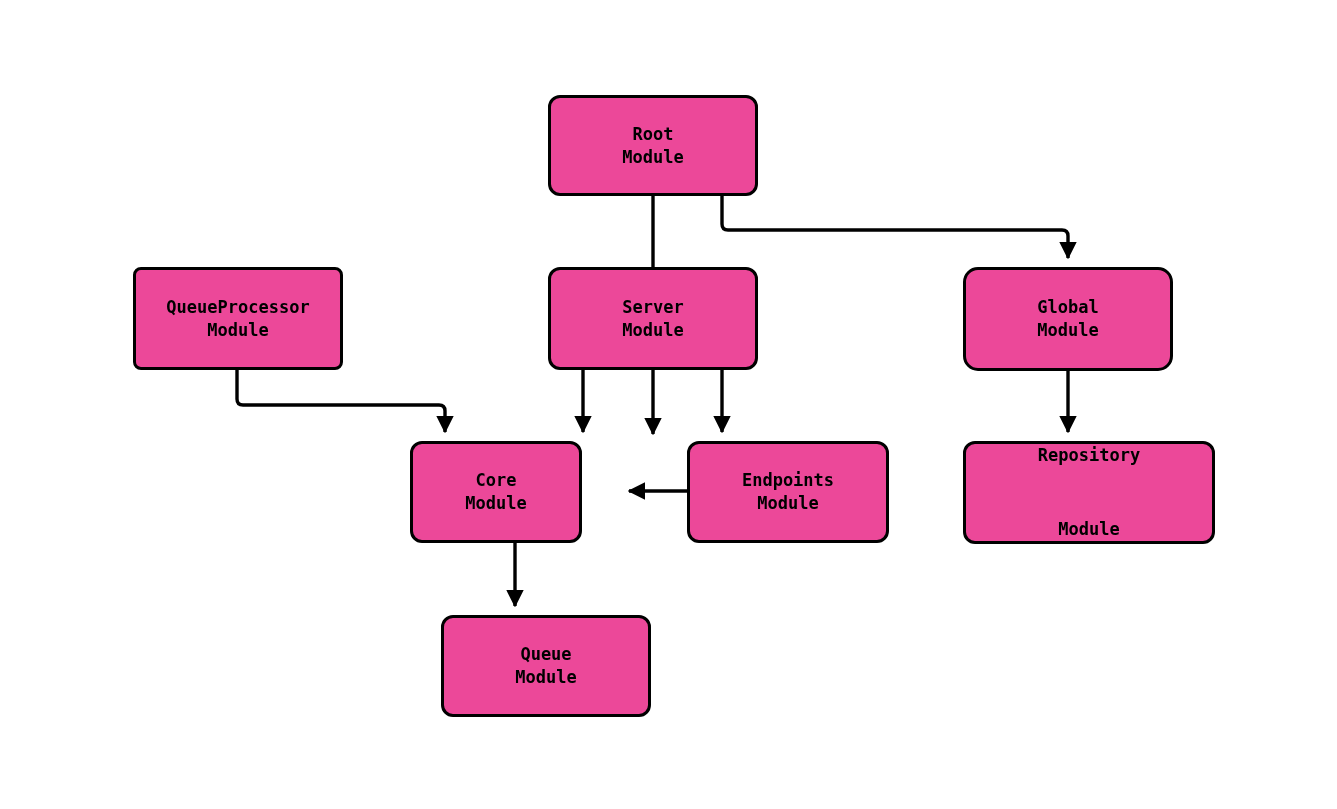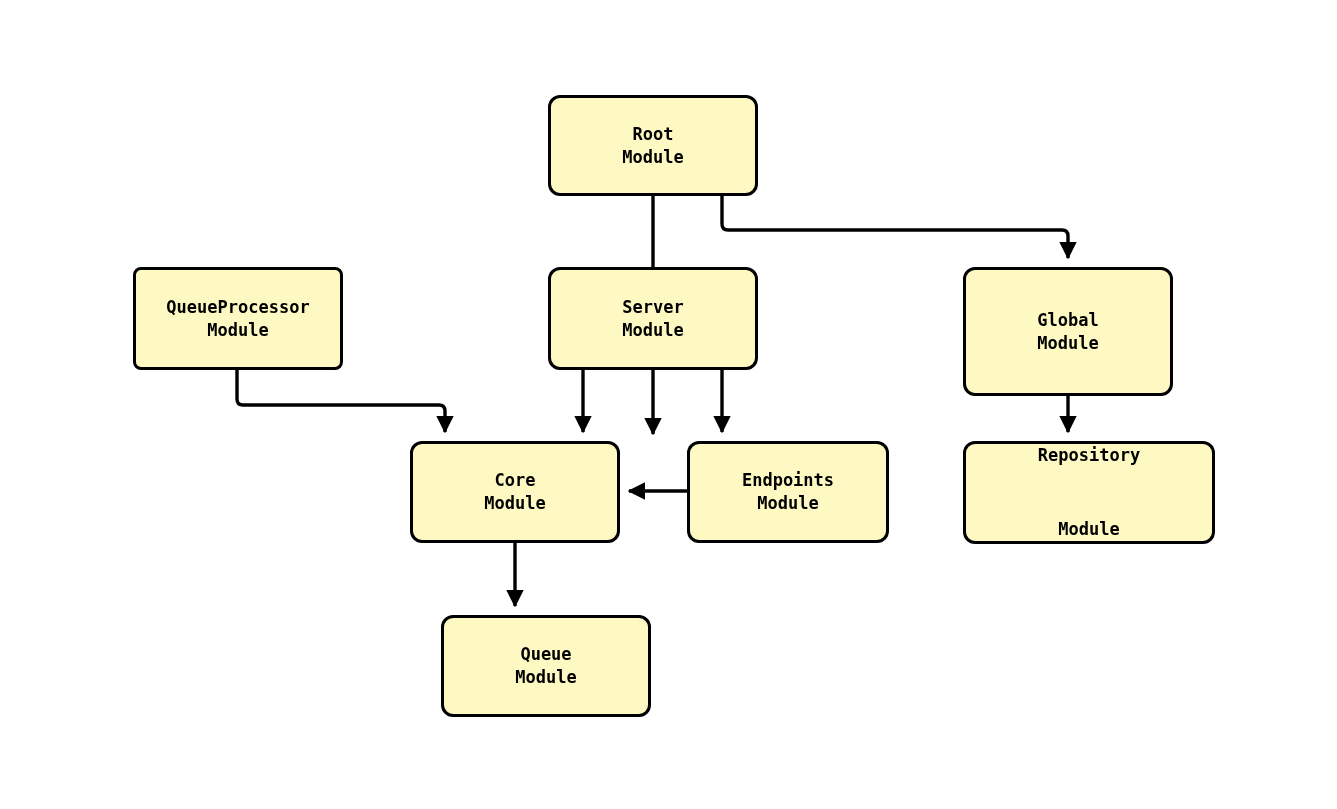--- a/index.html
+++ b/index.html
@@ -22,21 +22,21 @@
     left: 0;
     top: 0;
     width: 1337px;
     height: 809px;
   }
   .node {
     position: absolute;
     box-sizing: border-box;
     border: 3px solid #000000;
     border-radius: 12px;
-    background: #fef9c3;
+    background: #ec4899;
     display: flex;
     flex-direction: column;
     align-items: center;
     justify-content: center;
     z-index: 2;
   }
   .node-line {
     font-family: "DejaVu Sans Mono", "Liberation Mono", monospace;
     font-size: 17px;
     font-weight: 700;
@@ -84,26 +84,26 @@
   <div class="node" style="left: 133px; top: 267px; width: 210px; height: 103px; border-radius: 8px;">
     <span class="node-line">QueueProcessor</span>
     <span class="node-line">Module</span>
   </div>
 
   <div class="node" style="left: 548px; top: 267px; width: 210px; height: 103px;">
     <span class="node-line">Server</span>
     <span class="node-line">Module</span>
   </div>
 
-  <div class="node" style="left: 963px; top: 267px; width: 210px; height: 129px;">
+  <div class="node" style="left: 963px; top: 267px; width: 210px; height: 104px; border-radius: 15px;">
     <span class="node-line">Global</span>
     <span class="node-line">Module</span>
   </div>
 
-  <div class="node" style="left: 410px; top: 441px; width: 210px; height: 102px; align-items: center;">
+  <div class="node" style="left: 410px; top: 441px; width: 172px; height: 102px; align-items: center;">
     <span class="node-line">Core</span>
     <span class="node-line">Module</span>
   </div>
 
   <div class="node" style="left: 687px; top: 441px; width: 202px; height: 102px;">
     <span class="node-line">Endpoints</span>
     <span class="node-line">Module</span>
   </div>
 
   <div class="node" style="left: 963px; top: 441px; width: 252px; height: 103px; justify-content: space-between;">

